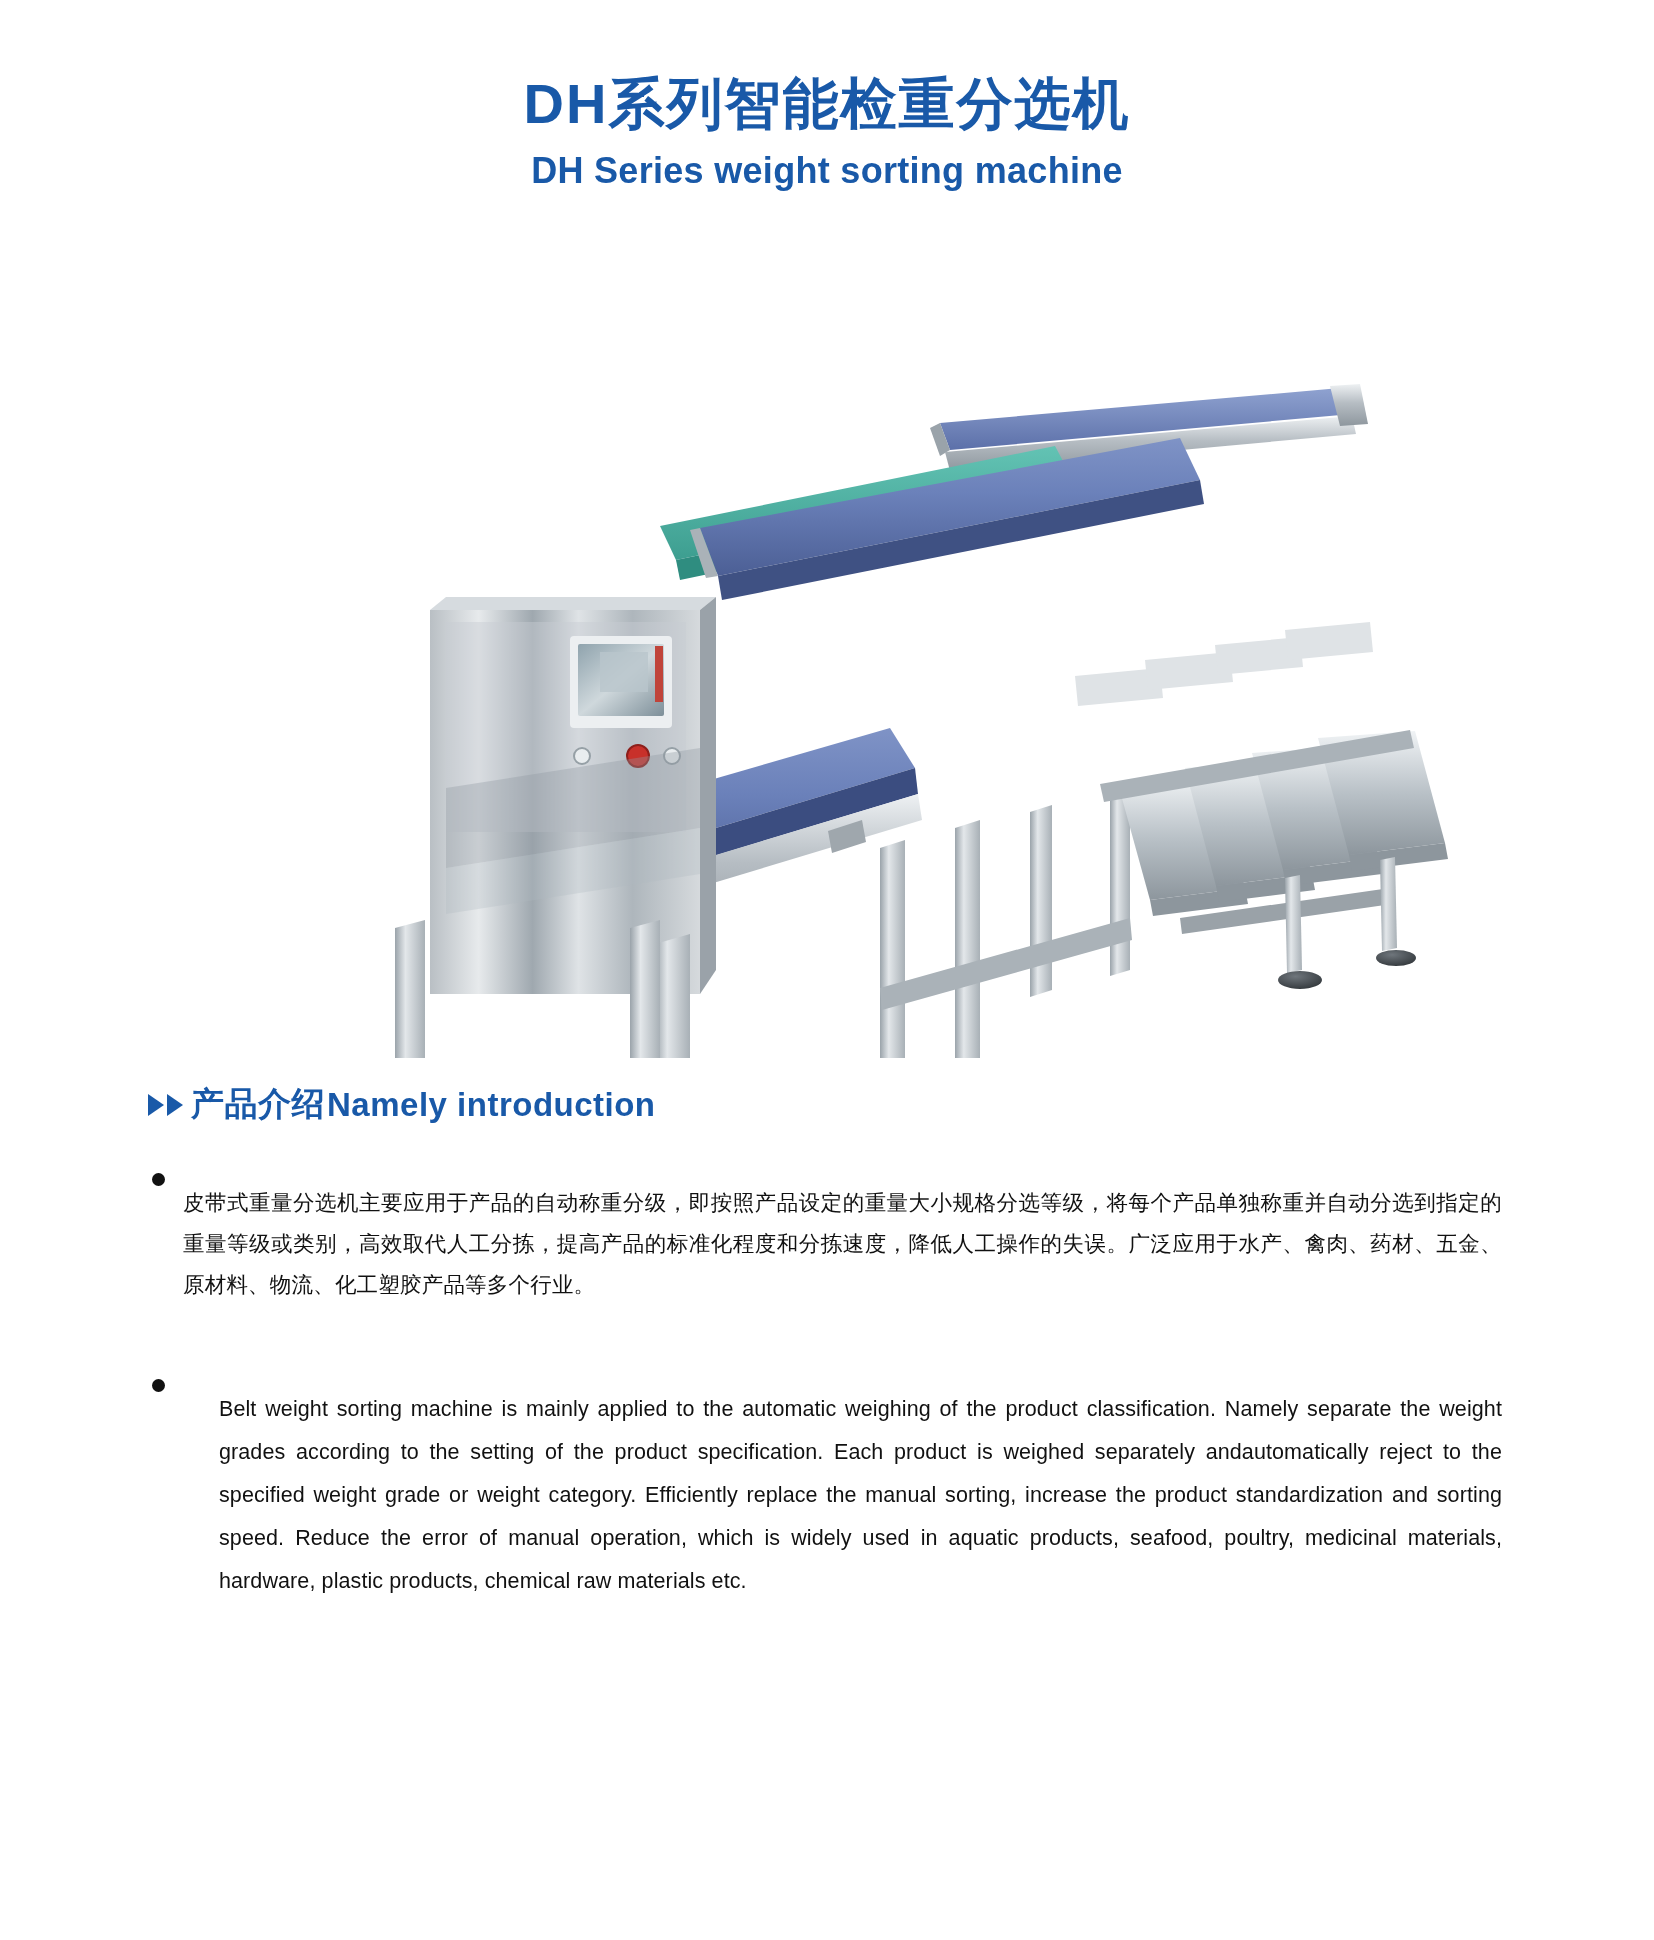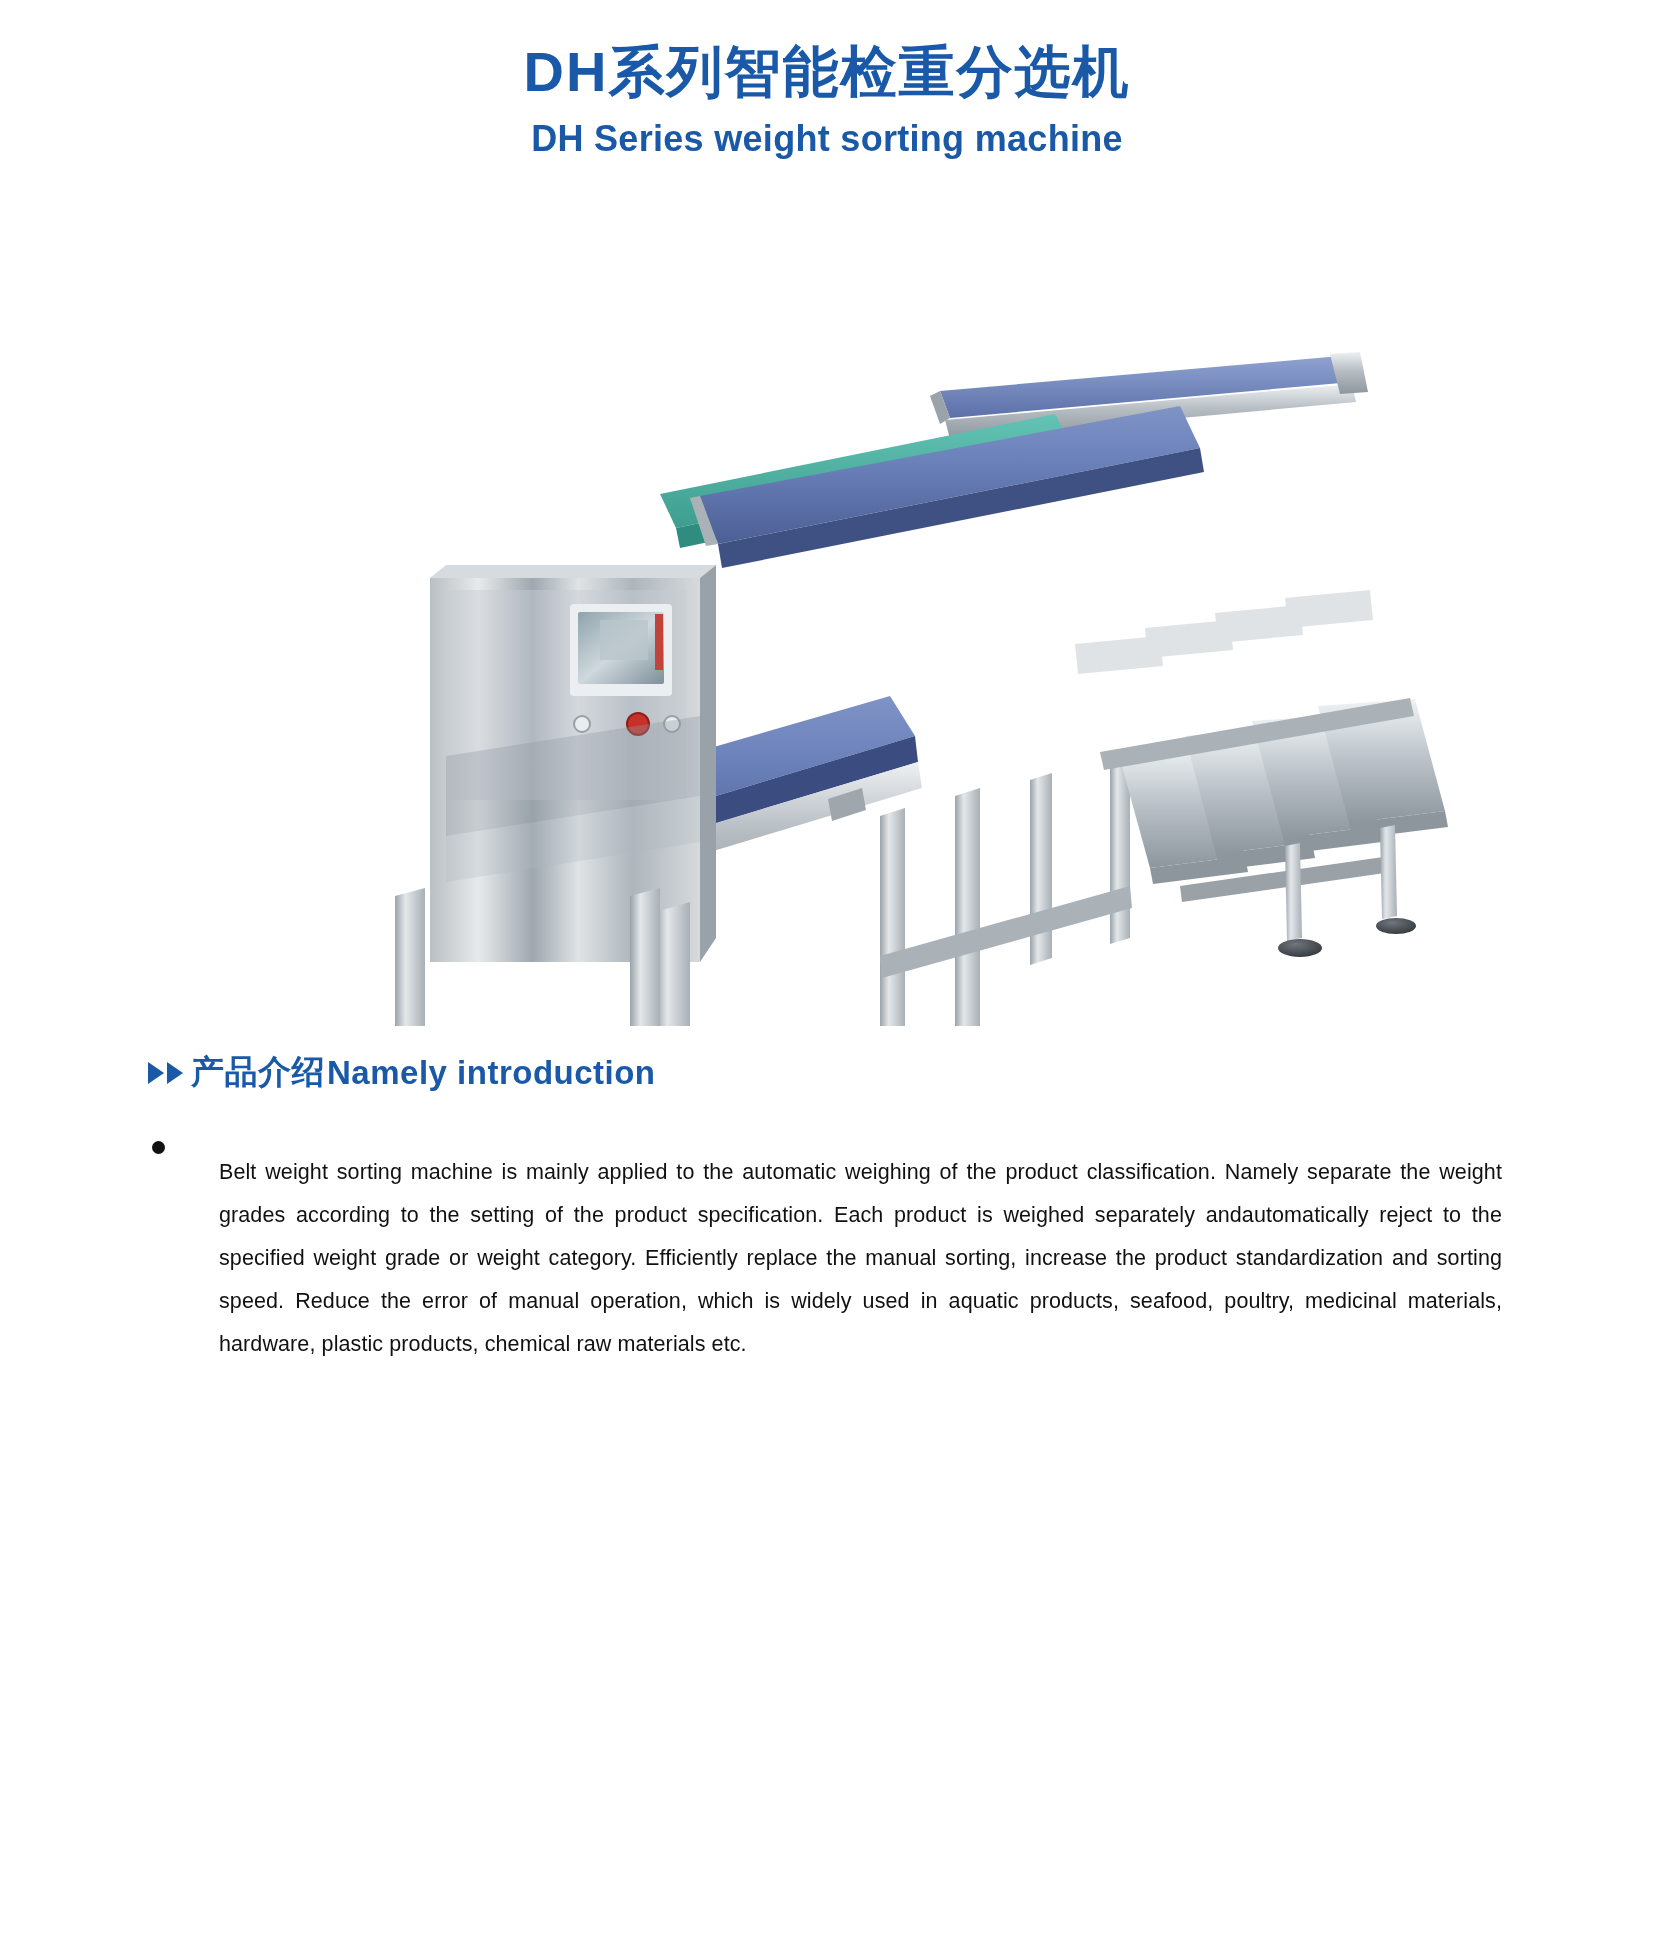--- a/index.html
+++ b/index.html
@@ -12,21 +12,21 @@
     height: 1940px;
     font-family: "Liberation Sans", sans-serif;
     color: #1a1a1a;
     position: relative;
     overflow: hidden;
   }
 
   
   .header {
     text-align: center;
-    padding-top: 40px;
+    padding-top: 72px;
   }
   .title-cn {
     font-size: 56px;
     font-weight: bold;
     color: #1959a8;
     letter-spacing: 2px;
     line-height: 1.15;
     margin: 0;
   }
   .title-en {
@@ -285,15 +285,19 @@
     <span class="tri"></span>
       <span class="tri"></span>
   </span>
   <span class="section-title">产品介绍</span>
   <span class="section-title">Namely introduction</span>
 </div>
 
 <div class="content">
   <div class="para">
     <span class="bullet"></span>
+    <p class="ptext cn">皮带式重量分选机主要应用于产品的自动称重分级，即按照产品设定的重量大小规格分选等级，将每个产品单独称重并自动分选到指定的重量等级或类别，高效取代人工分拣，提高产品的标准化程度和分拣速度，降低人工操作的失误。广泛应用于水产、禽肉、药材、五金、原材料、物流、化工塑胶产品等多个行业。</p>
+  </div>
+  <div class="para">
+    <span class="bullet"></span>
     <p class="ptext en">Belt weight sorting machine is mainly applied to the automatic weighing of the product classification. Namely separate the weight grades according to the setting of the product specification. Each product is weighed separately andautomatically reject to the specified weight grade or weight category. Efficiently replace the manual sorting, increase the product standardization and sorting speed. Reduce the error of manual operation, which is widely used in aquatic products, seafood, poultry, medicinal materials, hardware, plastic products, chemical raw materials etc.</p>
   </div>
 </div>
 
 </body></html>

